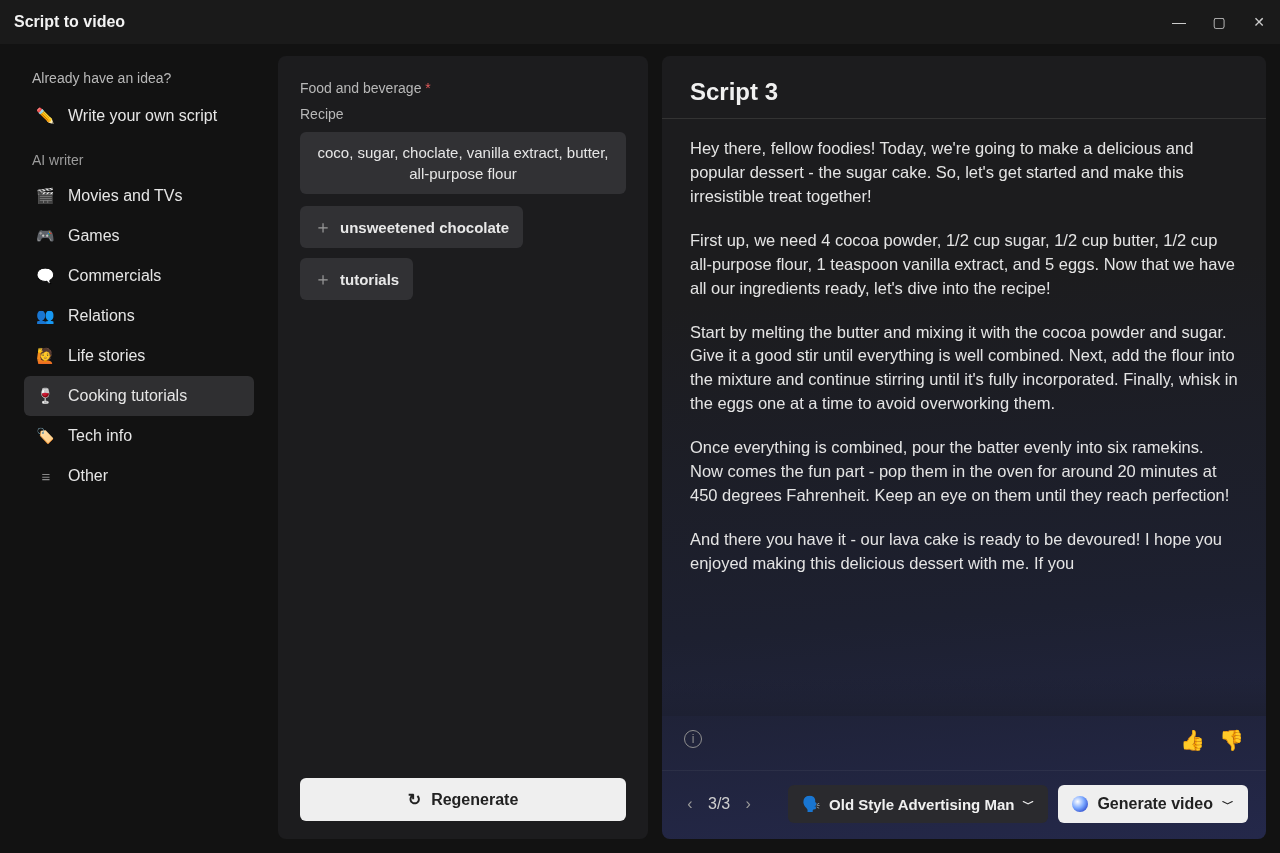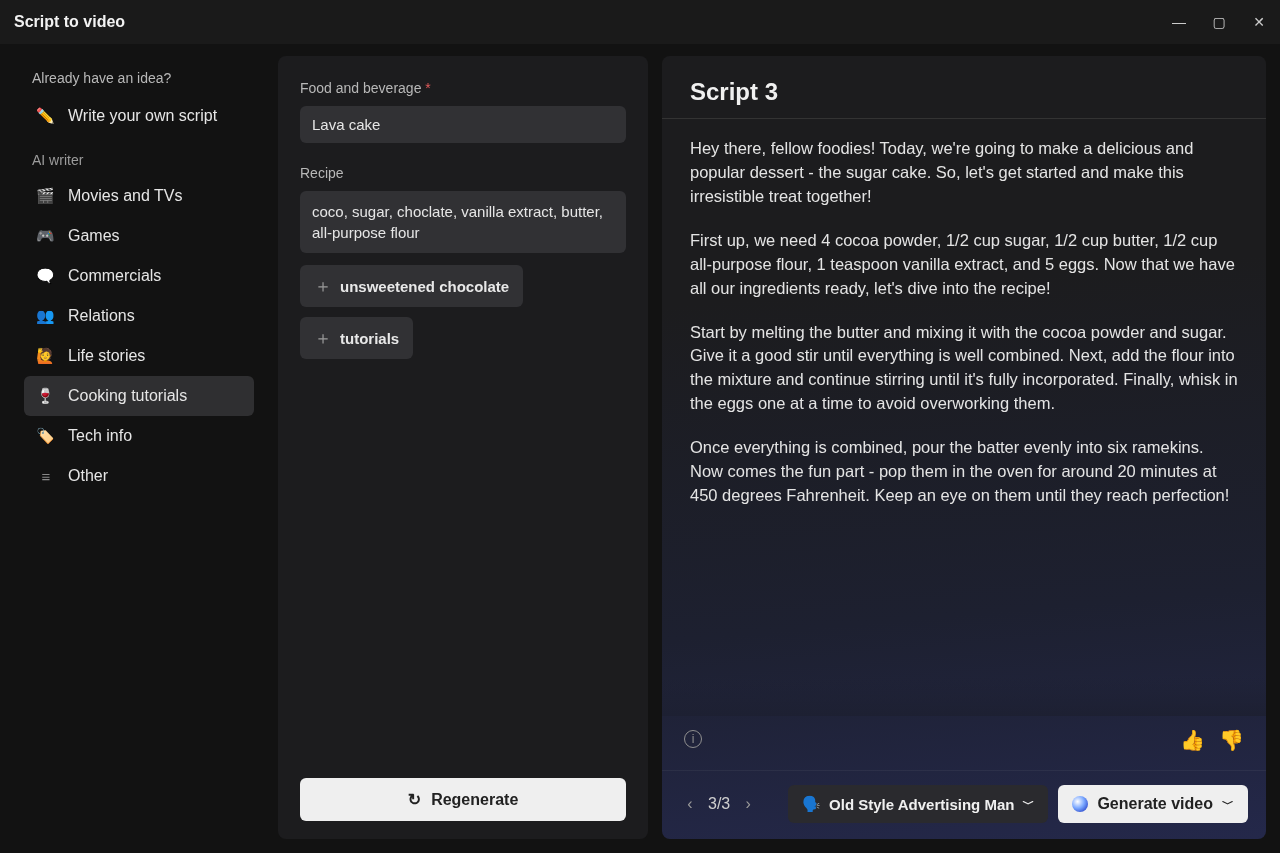--- a/index.html
+++ b/index.html
@@ -249,24 +249,23 @@
           <span class="side-icon" style="color:#888888">≡</span>
           <span>Other</span>
         </div>
       </div>
   </div>
 
   <div class="mid">
     <div class="field-label">
       <span>Food and beverage</span><span class="req"> *</span>
     </div>
-    <div class="text-field">Lava cake</div>
 
     <div class="field-label">Recipe</div>
-    <div class="text-field" style="margin-bottom:12px; line-height:1.4;">coco, sugar, choclate, vanilla extract, butter, all-purpose flour</div>
+    <div class="text-field" style="margin-bottom:12px; line-height:1.4;text-align:center;">coco, sugar, choclate, vanilla extract, butter, all-purpose flour</div>
     <div class="chipset" id="chips">
         <span class="chip">
           <span class="plus">＋</span>
           <span>unsweetened chocolate</span>
         </span>
         <span class="chip">
           <span class="plus">＋</span>
           <span>tutorials</span>
         </span>
       </div>
@@ -280,20 +279,21 @@
 
   <div class="right">
     <div class="right-head">
       <h2>Script 3</h2>
     </div>
     <div class="script-body" id="script-body">
       <p>Hey there, fellow foodies! Today, we're going to make a delicious and popular dessert - the sugar cake. So, let's get started and make this irresistible treat together!</p>
         <p>First up, we need 4 cocoa powder, 1/2 cup sugar, 1/2 cup butter, 1/2 cup all-purpose flour, 1 teaspoon vanilla extract, and 5 eggs. Now that we have all our ingredients ready, let's dive into the recipe!</p>
         <p>Start by melting the butter and mixing it with the cocoa powder and sugar. Give it a good stir until everything is well combined. Next, add the flour into the mixture and continue stirring until it's fully incorporated. Finally, whisk in the eggs one at a time to avoid overworking them.</p>
         <p>Once everything is combined, pour the batter evenly into six ramekins. Now comes the fun part - pop them in the oven for around 20 minutes at 450 degrees Fahrenheit. Keep an eye on them until they reach perfection!</p>
+        <p>And there you have it - our lava cake is ready to be devoured! I hope you enjoyed making this delicious dessert with me. If you</p>
         <div class="fade"></div>
     </div>
     <div class="disclaimer-row">
       <span class="info-ic">i</span>
       <div class="thumbs">
         <span>👍</span>
         <span>👎</span>
       </div>
     </div>
     <div class="footer" style="position:relative;">

